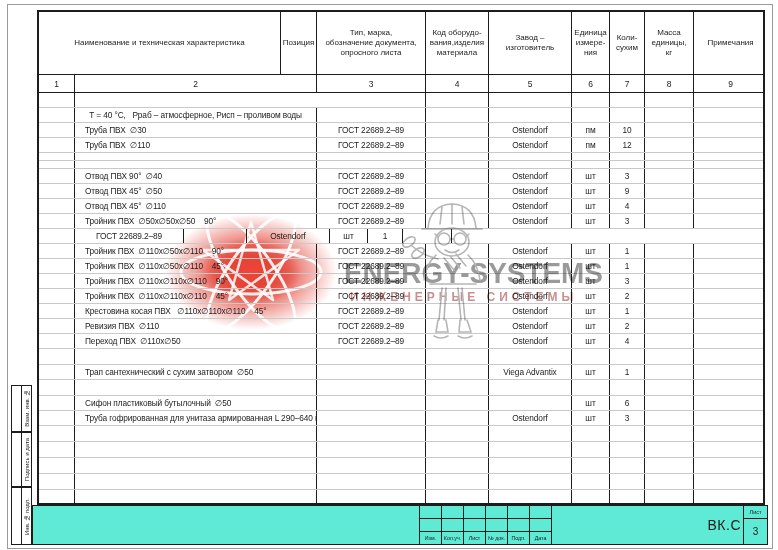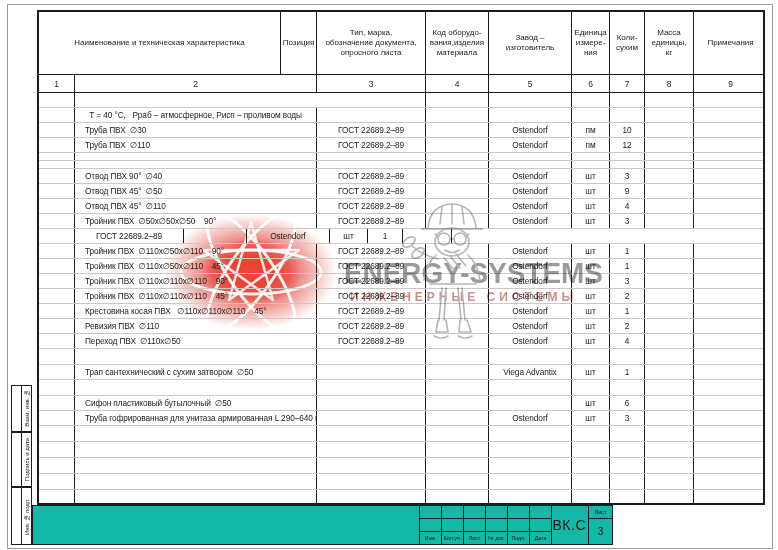--- a/index.html
+++ b/index.html
@@ -39,22 +39,22 @@
   .group-title{color:#c4512c;text-decoration:underline;font-size:8.6px;margin-top:24px;}
 
   
   .side-box{position:absolute;left:11px;width:21px;border:1px solid #1c1c1c;background:#fff;
             display:flex;z-index:1;box-sizing:border-box;}
   .side-box .half{flex:1 1 50%;}
   .side-box .half.lab{border-left:1px solid #1c1c1c;display:flex;align-items:center;justify-content:center;}
   .vtext{writing-mode:vertical-rl;transform:rotate(180deg);font-size:6px;white-space:nowrap;color:#1c1c1c;}
 
   
-  .tblock{position:absolute;left:32px;top:505px;width:581px;height:40px;
-          border:1.5px solid #1c1c1c;background:#14b8a6;z-index:1;box-sizing:border-box;}
+  .tblock{position:absolute;left:32px;top:505px;width:736px;height:40px;
+          border:1.5px solid #1c1c1c;background:#5eead4;z-index:1;box-sizing:border-box;}
   .rev-grid{position:absolute;left:386px;top:0;height:100%;display:flex;}
   .rev-col{width:21px;border-left:1px solid #1c1c1c;display:flex;flex-direction:column;}
   .rev-col:last-child{border-right:1px solid #1c1c1c;}
   .rev-cell{flex:0 0 12px;border-bottom:1px solid #1c1c1c;}
   .rev-lab{flex:1 1 auto;display:flex;align-items:center;justify-content:center;
            font-size:5.3px;color:#1c1c1c;white-space:nowrap;overflow:hidden;}
   .doc-code{position:absolute;right:26px;top:0;height:100%;display:flex;align-items:center;
             font-size:14px;letter-spacing:0.5px;color:#1c1c1c;}
   .sheet-cell{position:absolute;right:0;top:0;width:23px;height:100%;
               border-left:1px solid #1c1c1c;display:flex;flex-direction:column;}

